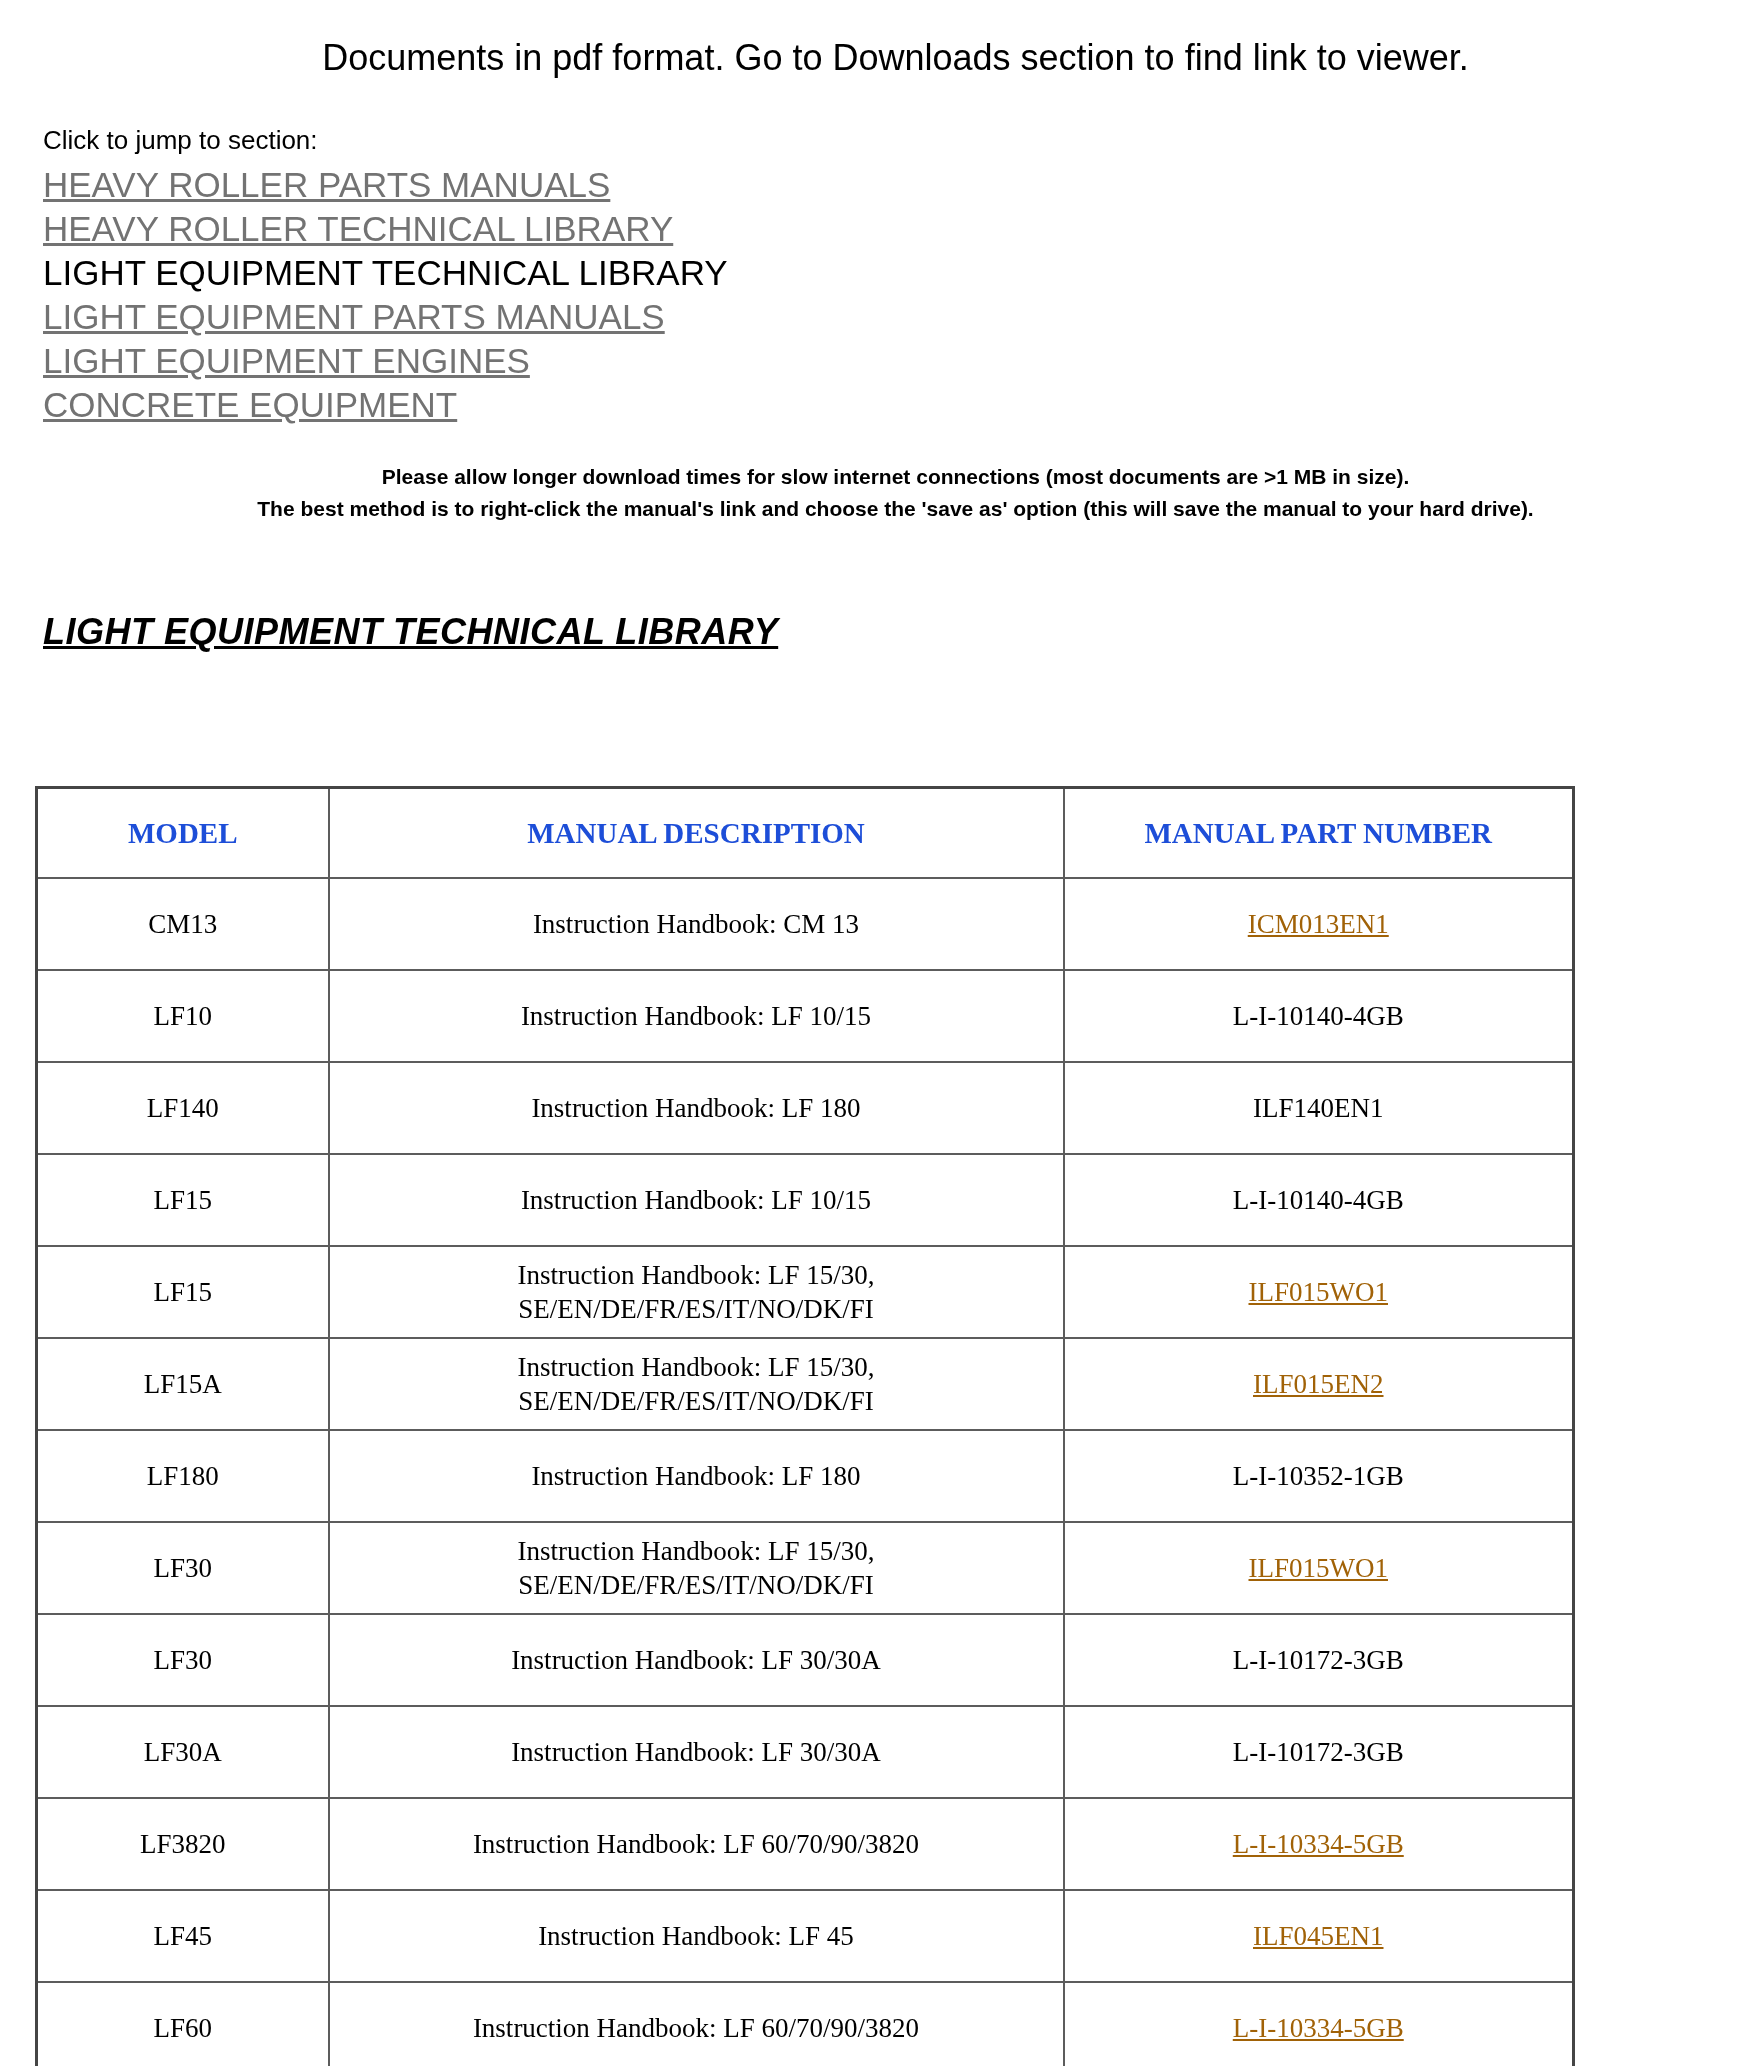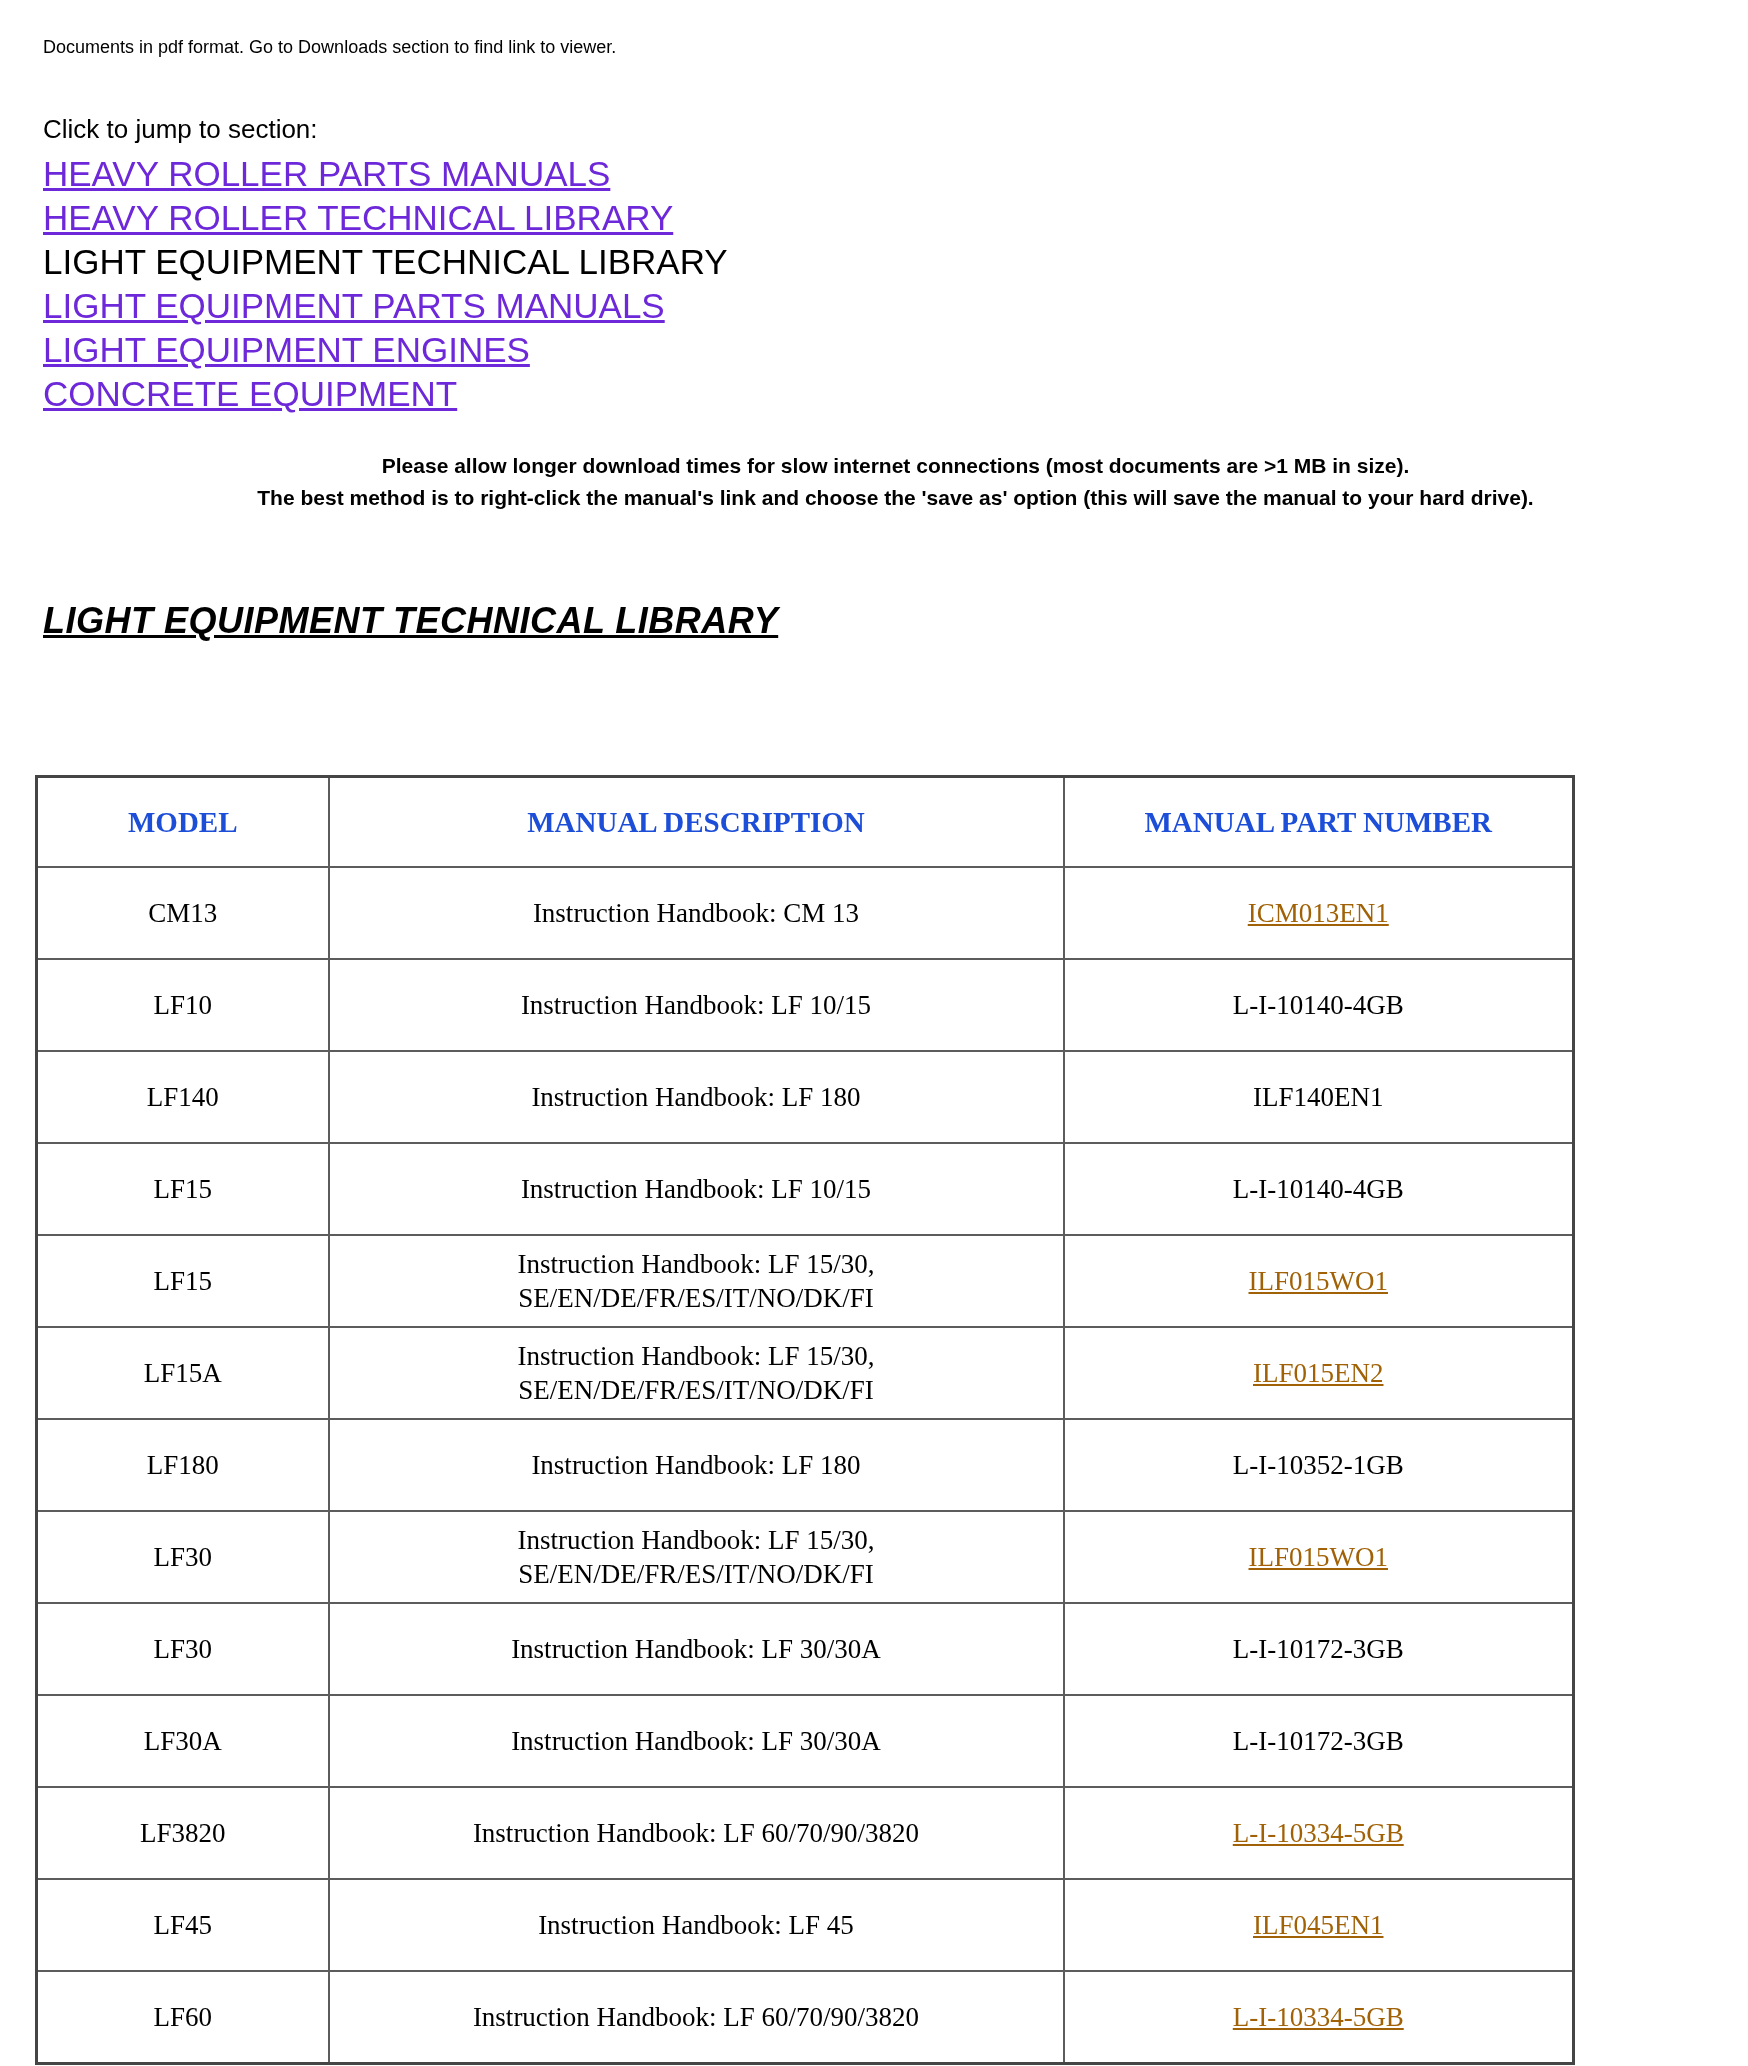--- a/index.html
+++ b/index.html
@@ -9,40 +9,41 @@
     width: 1748px;
     height: 2066px;
     overflow: hidden;
   }
   .content {
     padding: 32px 0 0 43px;
     font-family: "Liberation Sans", sans-serif;
     color: #000000;
   }
   .intro {
-    margin: 0;
-    font-size: 18px;
+    margin: 11px;
+    font-size: 36px;
     line-height: 30px;
+    text-align: center;
   }
   .jump-label {
     margin: 52px 0 0 0;
     font-size: 26px;
     line-height: 30px;
   }
   .nav-list {
     margin-top: 8px;
   }
   .nav-list .navitem {
     display: block;
     font-size: 35px;
     line-height: 44px;
     letter-spacing: 0px;
   }
   .nav-list a.navitem {
-    color: #6d28d9;
+    color: #737373;
     text-decoration: underline;
   }
   .nav-list span.navitem {
     color: #000000;
     text-decoration: none;
   }
   .notes {
     margin-top: 34px;
   }
   .notes p {

